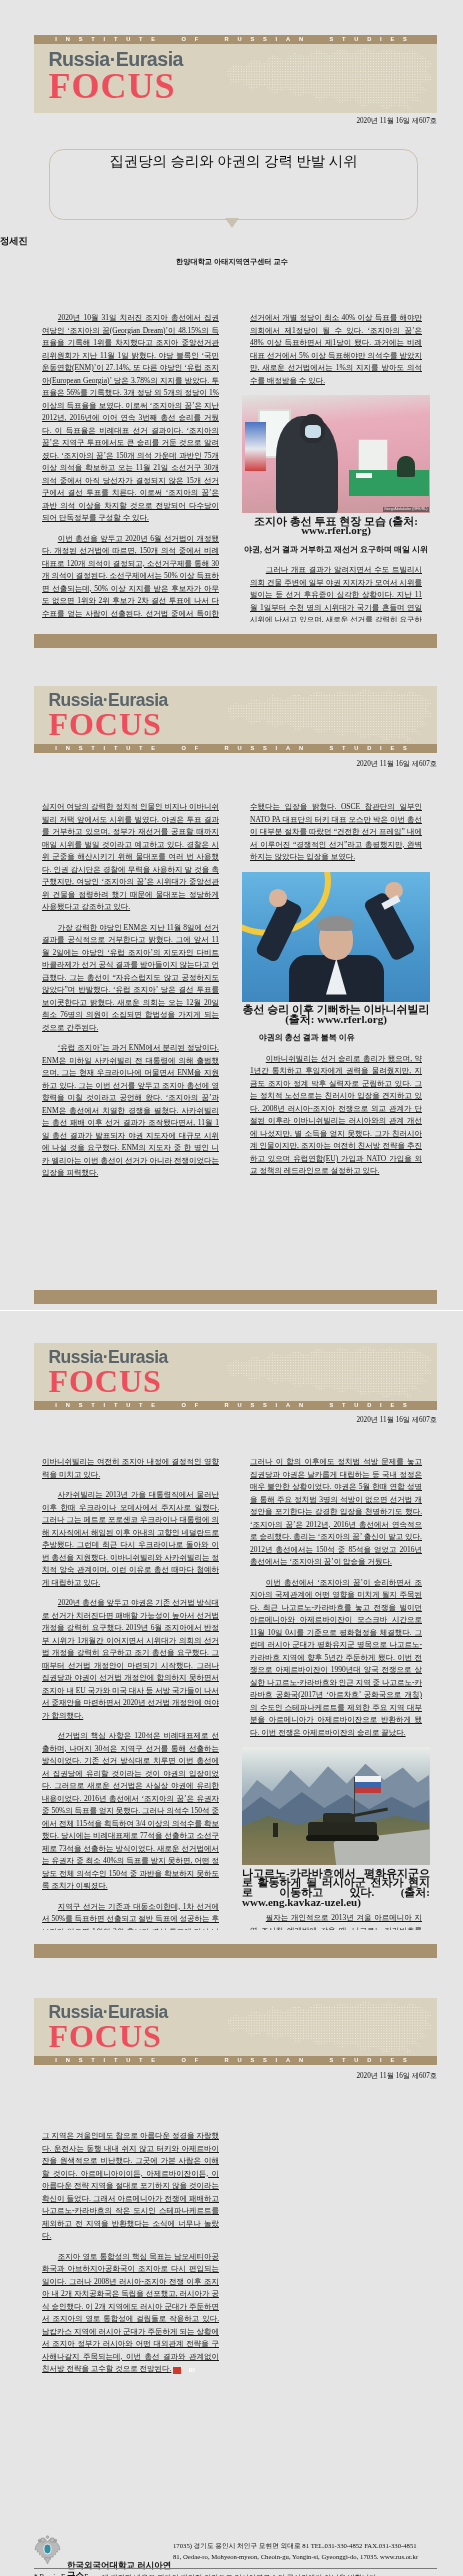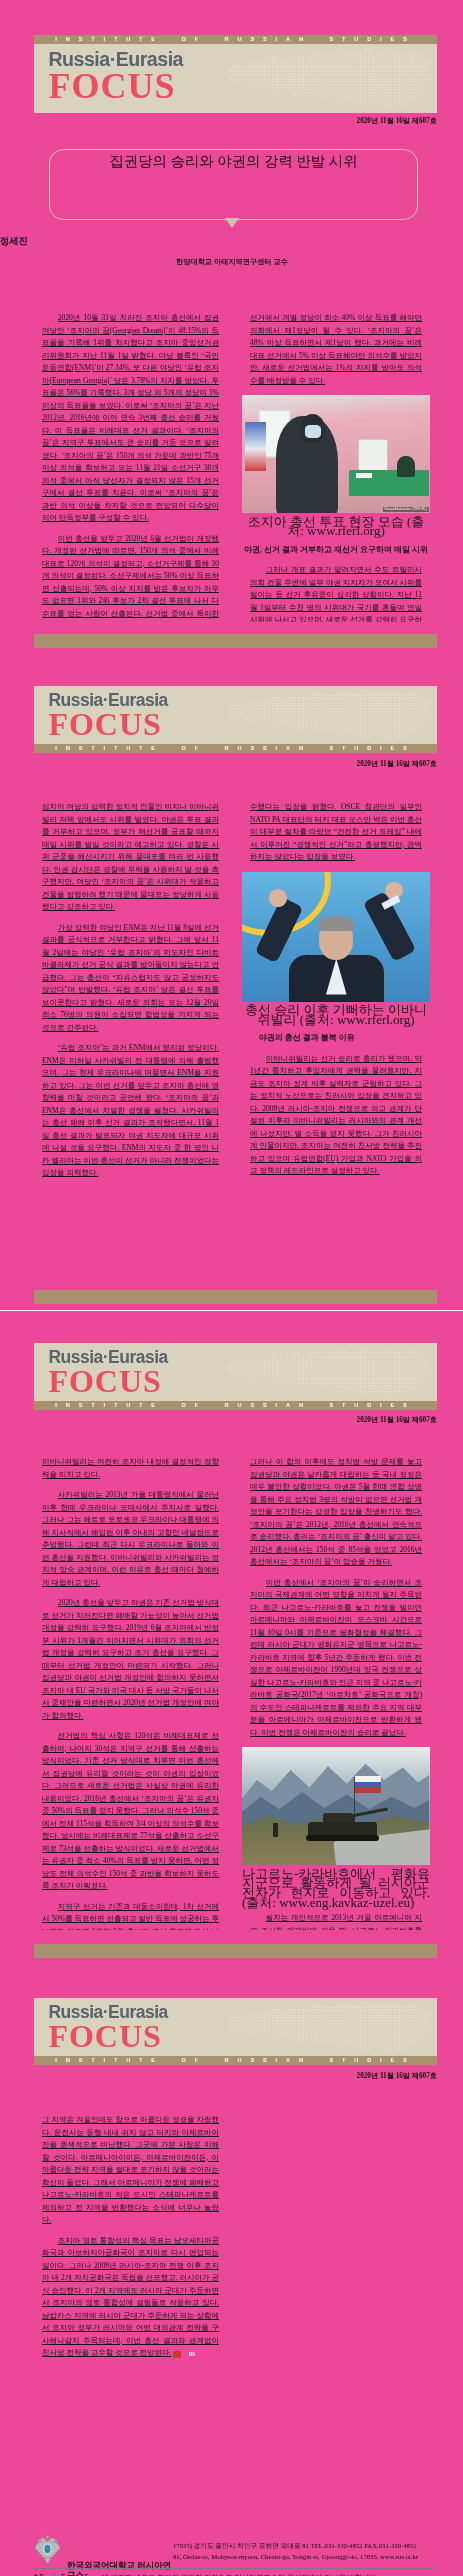--- a/index.html
+++ b/index.html
@@ -1,59 +1,59 @@
 <!DOCTYPE html>
 <html style="font-size:8.2px"><head>
 <meta charset="utf-8">
 <style>
   html,body{margin:0;padding:0;background:#ffffff;}
   .doc{position:relative;width:464px;height:2621px;background:#fff;overflow:hidden;
        font-family:"Liberation Serif",serif;color:#141414;}
-  .page{position:absolute;left:0;width:464px;height:655px;overflow:hidden;background:#ec4899;}
+  .page{position:absolute;left:0;width:464px;height:655px;overflow:hidden;background:#e5e5e5;}
 
   
   .strip{position:absolute;left:34px;width:403px;height:9.3px;background:#a8916f;color:#fdfdfb;
          font-family:"Liberation Sans",sans-serif;font-size:5.7px;font-weight:bold;
          letter-spacing:8.8px;word-spacing:7.2px;text-align:center;line-height:9.8px;
          white-space:nowrap;overflow:hidden;}
   .banner{position:absolute;left:34px;width:403px;background:#d9d2be;}
   .logoblk{position:absolute;left:14.4px;top:5.2px;}
   .logo1{font-family:"Liberation Sans",sans-serif;font-weight:700;color:#59646b;
          font-size:19.6px;line-height:20.6px;letter-spacing:-0.5px;}
   .logo2{font-family:"Liberation Serif",serif;font-weight:700;color:#ee4d5c;
          font-size:36px;line-height:32px;letter-spacing:1px;}
   .logoblk.small .logo1{font-size:17.5px;line-height:18.5px;}
   .logoblk.small .logo2{font-size:32px;line-height:29px;}
   .rumap{position:absolute;right:4.1px;top:3.1px;width:206px;height:63px;
          background-image:radial-gradient(#f4f0e2 0.6px,rgba(0,0,0,0) 0.8px);
          background-size:2.6px 2.6px;
          clip-path:polygon(0% 38%,4% 26%,9% 32%,13% 18%,18% 26%,22% 12%,28% 20%,33% 8%,38% 16%,44% 4%,50% 12%,55% 2%,61% 10%,67% 0%,73% 8%,79% 2%,85% 10%,90% 4%,95% 14%,100% 26%,97% 38%,100% 52%,94% 58%,98% 70%,91% 74%,95% 88%,87% 84%,90% 100%,82% 92%,77% 100%,72% 88%,66% 96%,61% 82%,55% 90%,50% 78%,45% 86%,40% 72%,34% 80%,29% 66%,23% 74%,18% 60%,12% 68%,7% 54%,2% 60%);}
   .bstrip{position:absolute;left:0;bottom:0;width:403px;}
-  .issue{position:absolute;right:27px;font-weight:700;font-size:7.2px;color:#101010;}
+  .issue{position:absolute;right:27px;font-weight:400;font-size:7.2px;color:#101010;}
   .tanbar{position:absolute;left:34px;width:403px;height:14.4px;background:#a8916f;}
 
   
   .tbox{position:absolute;left:49px;top:149px;width:367px;height:69px;
         border:1.3px solid #cac2b0;border-radius:14.4px;text-align:center;}
   .tline{font-size:14.4px;line-height:22px;color:#0c0c0c;}
   .tbox .pad{padding-top:8.2px;}
   .tail{position:absolute;left:225px;top:218px;width:0;height:0;
         border-left:7.7px solid transparent;border-right:7.7px solid transparent;
         border-top:10.8px solid #cac2b0;}
   .author{position:absolute;left:0;width:464px;top:235px;text-align:left;
           font-family:"Liberation Sans",sans-serif;font-weight:700;font-size:9.3px;}
   .affil{position:absolute;left:0;width:464px;top:257px;text-align:center;
          font-family:"Liberation Sans",sans-serif;font-weight:700;font-size:7.2px;}
 
   
   .col{position:absolute;font-size:7.5px;line-height:12.5px;text-align:justify;color:#161616;}
   .para{margin:8px;text-decoration:underline;}
   .indent{text-indent:2.1em;}
   .photo{position:relative;width:100%;overflow:hidden;}
-  .caption{font-weight:400;font-size:13px;line-height:9.8px;margin:3.6px 0 0;}
+  .caption{font-weight:700;font-size:11px;line-height:9.8px;margin:3.6px 0 0;}
   .cap-c{text-align:center;}
   .subhead{font-weight:700;font-size:8px;margin:7.7px 0 4.6px;}
   .sh-c{text-align:center;}
   .sh-ind{text-indent:2.1em;text-align:left;}
   .credit{position:absolute;right:1.5px;bottom:1px;color:#eee;background:rgba(40,40,40,.55);
           font-family:"Liberation Sans",sans-serif;font-size:3.6px;line-height:4.6px;padding:0 1px;}
   .rs{display:inline-block;background:#d2382a;color:#fff;width:8.2px;height:7.7px;
       font:700 5.2px/7.7px "Liberation Serif",serif;text-align:center;margin-left:1.5px;vertical-align:-0.5px;}
 
   
@@ -121,21 +121,21 @@
       <div class="logoblk small">
         <div class="logo1">Russia·Eurasia</div>
         <div class="logo2">FOCUS</div>
       </div>
       <div class="rumap" style="height:52px;"></div>
       <div class="strip bstrip" style="left:0;">INSTITUTE OF RUSSIAN STUDIES</div>
     </div>
     <div class="issue" style="top:104px;">2020년 11월 16일 제607호</div>
 
     <div class="col" style="left:34px;top:138px;width:193px;height:487px;overflow:hidden;">
-      <p class="para">심지어 여당의 강력한 정치적 인물인 비지나 이바니쉬빌리 저택 앞에서도 시위를 벌였다. 야권은 투표 결과를 거부하고 있으며, 정부가 재선거를 공표할 때까지 매일 시위를 벌일 것이라고 예고하고 있다. 경찰은 시위 군중을 해산시키기 위해 물대포를 여러 번 사용했다. 인권 감시단은 경찰에 무력을 사용하지 말 것을 촉구했지만, 여당인 ‘조지아의 꿈’은 시위대가 작용하고 건물을 점령하려 했기 때문에 물대포는 정당하게 사용됐다고 강조하고 있다.</p>
+      <p class="para">심지어 여당의 강력한 정치적 인물인 비지나 이바니쉬빌리 저택 앞에서도 시위를 벌였다. 야권은 투표 결과를 거부하고 있으며, 정부가 재선거를 공표할 때까지 매일 시위를 벌일 것이라고 예고하고 있다. 경찰은 시위 군중을 해산시키기 위해 물대포를 여러 번 사용했다. 인권 감시단은 경찰에 무력을 사용하지 말 것을 촉구했지만, 여당인 ‘조지아의 꿈’은 시위대가 중앙선관위 건물을 점령하려 했기 때문에 물대포는 정당하게 사용됐다고 강조하고 있다.</p>
       <p class="para indent">가장 강력한 야당인 ENM은 지난 11월 8일에 선거 결과를 공식적으로 거부한다고 밝혔다. 그에 앞서 11월 2일에는 야당인 ‘유럽 조지아’의 지도자인 다비트 바클라제가 선거 공식 결과를 받아들이지 않는다고 언급했다. 그는 총선이 “자유스럽지도 않고 공정하지도 않았다”며 반발했다. ‘유럽 조지아’ 당은 결선 투표를 보이콧한다고 밝혔다. 새로운 의회는 오는 12월 20일 최소 76명의 의원이 소집되면 합법성을 가지게 되는 것으로 간주된다.</p>
       <p class="para indent">‘유럽 조지아’는 과거 ENM에서 분리된 정당이다. ENM은 미하일 사카쉬빌리 전 대통령에 의해 출범했으며, 그는 현재 우크라이나에 머물면서 ENM을 지원하고 있다. 그는 이번 선거를 앞두고 조지아 총선에 영향력을 미칠 것이라고 공언해 왔다. ‘조지아의 꿈’과 ENM은 총선에서 치열한 경쟁을 펼쳤다. 사카쉬빌리는 총선 패배 이후 선거 결과가 조작됐다면서, 11월 1일 총선 결과가 발표되자 야권 지도자에 대규모 시위에 나설 것을 요구했다. ENM의 지도자 중 한 명인 니카 멜리아는 이번 총선이 선거가 아니라 전쟁이었다는 입장을 피력했다.</p>
     </div>
 
     <div class="col" style="left:242px;top:138px;width:188px;height:487px;overflow:hidden;">
       <p class="para">수됐다는 입장을 밝혔다. OSCE 참관단의 일부인 NATO PA 대표단의 터키 대표 오스만 박은 이번 총선이 대부분 절차를 따랐던 “건전한 선거 프레임” 내에서 이루어진 “경쟁적인 선거”라고 총평했지만, 완벽하지는 않았다는 입장을 보였다.</p>
       <div class="photo" style="height:130px;margin-top:3.1px;background:linear-gradient(180deg,#66b5e2 0%,#4896cc 62%,#3f88bf 100%);">
         <div class="abs" style="left:-36px;top:-46px;width:113px;height:98px;border:6.7px solid #f3c93e;border-radius:50%;"></div>
         <div class="abs" style="left:25px;top:27px;width:24px;height:62px;background:#1e2836;transform:rotate(26deg);border-radius:6.2px;"></div>
         <div class="abs" style="left:135px;top:21.6px;width:25px;height:67px;background:#1e2836;transform:rotate(-28deg);border-radius:6.2px;"></div>
@@ -201,21 +201,21 @@
     <div class="banner" style="top:32px;height:67px;">
       <div class="logoblk small">
         <div class="logo1">Russia·Eurasia</div>
         <div class="logo2">FOCUS</div>
       </div>
       <div class="rumap" style="height:52px;"></div>
       <div class="strip bstrip" style="left:0;">INSTITUTE OF RUSSIAN STUDIES</div>
     </div>
     <div class="issue" style="top:105px;">2020년 11월 16일 제607호</div>
 
-    <div class="col" style="left:34px;top:140px;width:193px;">
+    <div class="col" style="left:34px;top:156px;width:193px;">
       <p class="para">그 지역은 겨울인데도 참으로 아름다운 정경을 자랑했다. 운전사는 동행 내내 쉬지 않고 터키와 아제르바이잔을 원색적으로 비난했다. 그곳에 가본 사람은 이해할 것이다. 아르메니아이이든, 아제르바이잔이든, 이 아름다운 전략 지역을 절대로 포기하지 않을 것이라는 확신이 들었다. 그래서 아르메니아가 전쟁에 패배하고 나고르노-카라바흐의 작은 도시인 스테파나케르트를 제외하고 전 지역을 반환했다는 소식에 너무나 놀랐다.</p>
       <p class="para indent"><span>조지아 영토 통합성의 핵심 목표는 남오세티아공화국과 아브하지아공화국이 조지아로 다시 편입되는 일이다. 그러나 2008년 러시아-조지아 전쟁 이후 조지아 내 2개 자치공화국은 독립을 선포했고, 러시아가 공식 승인했다. 이 2개 지역에도 러시아 군대가 주둔하면서 조지아의 영토 통합성에 걸림돌로 작용하고 있다. 남캅카스 지역에 러시아 군대가 주둔하게 되는 상황에서 조지아 정부가 러시아와 어떤 대외관계 전략을 구사해나갈지 주목되는데, 이번 총선 결과와 관계없이 친서방 전략을 고수할 것으로 전망된다.</span><span class="rs">RS</span></p>
     </div>
 
     <div class="abs" style="left:34px;top:568px;">
       <svg width="27" height="30" viewBox="0 0 52 58">
         <g fill="#b9b9b9" stroke="#8d8d8d" stroke-width="1">
           <path d="M26 15 C20 7 14 7 12 11 C10 9 8 10 8 13 L12 15 C6 17 2 23 2 31 C6 29 8 31 6 35 C10 34 12 36 10 40 C14 39 16 41 15 45 C19 43 21 45 20 49 C23 47 25 49 26 53 C27 49 29 47 32 49 C31 45 33 43 37 45 C36 41 38 39 42 40 C40 36 42 34 46 35 C44 31 46 29 50 31 C50 23 46 17 40 15 L44 13 C44 10 42 9 40 11 C38 7 32 7 26 15 Z"></path>
           <circle cx="17" cy="12" r="4.5"></circle>
           <circle cx="35" cy="12" r="4.5"></circle>

